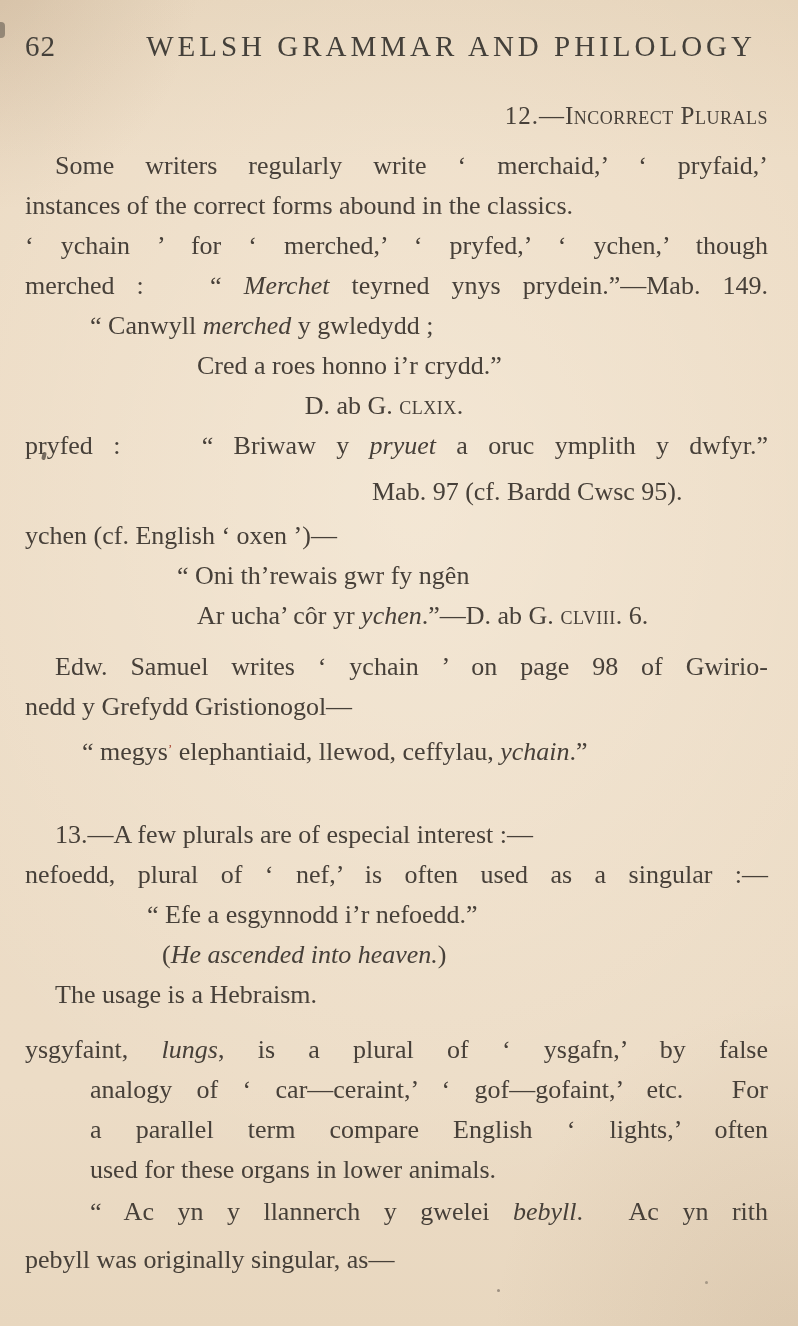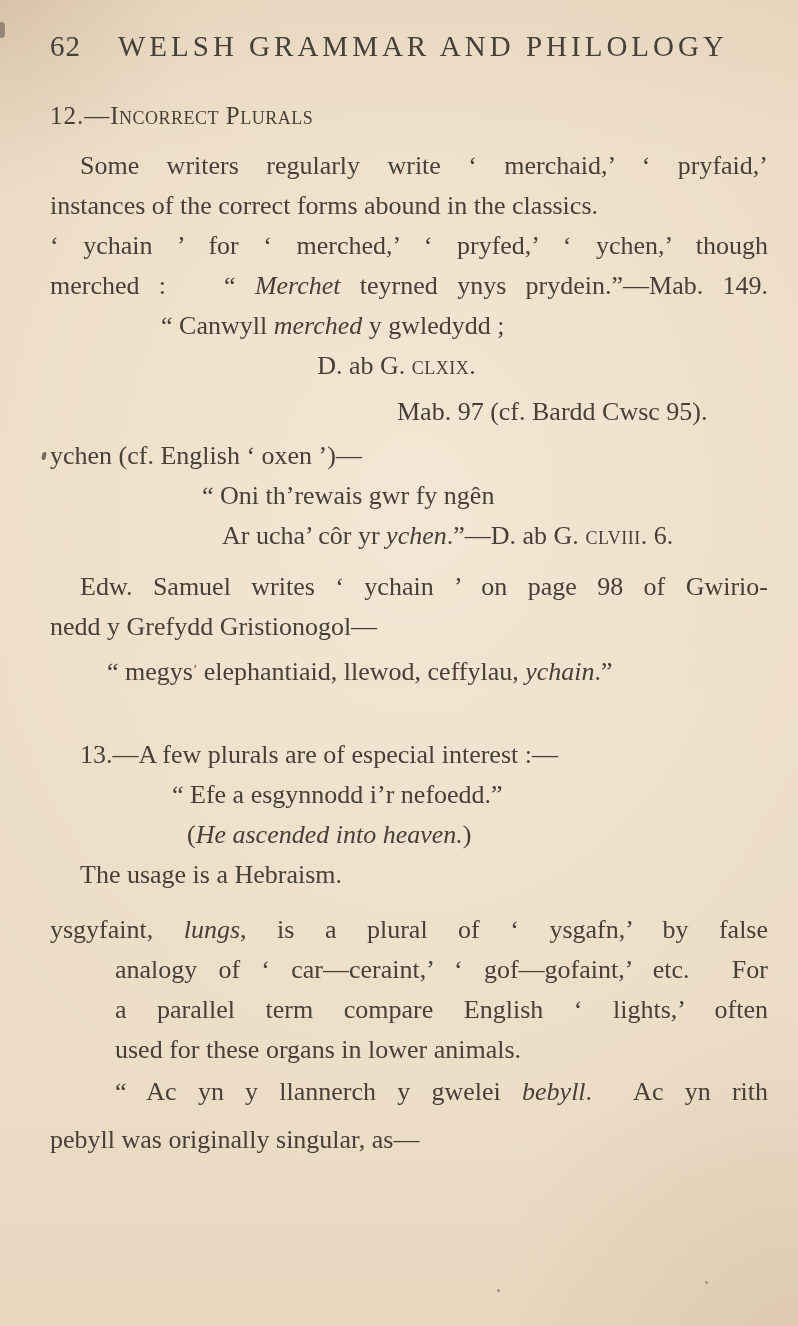--- a/index.html
+++ b/index.html
@@ -1,45 +1,45 @@
 <!DOCTYPE html>
 <html><head>
 <meta charset="utf-8">
 <style>
   html,body{margin:0;padding:0;background:#6b655c;}
   .page{
     position:relative;
     width:798px;height:1326px;
     box-sizing:border-box;
-    padding:24px 30px 0 50px;
+    padding:24px 30px 0 25px;
     background-color:#ebdac3;
     background-image:
       radial-gradient(115% 85% at 52% 38%, rgba(255,249,238,0.38), rgba(0,0,0,0) 62%),
       radial-gradient(55% 38% at 100% 102%, rgba(156,126,92,0.16), rgba(0,0,0,0) 70%),
       radial-gradient(45% 30% at -2% -2%, rgba(148,118,88,0.20), rgba(0,0,0,0) 60%),
       linear-gradient(180deg,#e6d4bb 0%,#ecdbc4 12%,#ecdcc6 82%,#e8d7bf 100%);
     color:#474039;
     font-family:"Liberation Serif","DejaVu Serif",serif;
     font-size:26px;line-height:40px;
     overflow:hidden;
   }
   .header{display:flex;align-items:baseline;font-size:29px;line-height:36px;margin-top:4px;color:#44403a;}
   .pagenum{width:68px;letter-spacing:1px;}
-  .title{flex:1;text-align:left;letter-spacing:4px;white-space:nowrap;margin-right:12px;}
-  .h12{text-align:left;font-size:25px;letter-spacing:1px;margin-top:32px;margin-bottom:10px;}
+  .title{flex:1;text-align:right;letter-spacing:4px;white-space:nowrap;margin-right:12px;}
+  .h12{text-align:right;font-size:25px;letter-spacing:1px;margin-top:32px;margin-bottom:10px;}
   .ln{white-space:pre-wrap;font-family:Liberation Serif, serif;}
   .just{text-align:justify;text-align-last:justify;}
   .ind{text-indent:30px;}
   .it{font-style:italic;}
   .sc{font-variant:small-caps;letter-spacing:0.5px;}
   .rd{color:#a8432f;font-size:0.5em;vertical-align:0.5em;}
   .mt2{margin-top:2px}.mt4{margin-top:4px}.mt6{margin-top:6px}.mt8{margin-top:8px}
   .mt11{margin-top:11px}.mt15{margin-top:15px}.mt43{margin-top:43px}
   .q57{margin-left:57px}.q65{margin-left:65px}.q122{margin-left:122px}.q137{margin-left:137px}
-  .q147{margin-left:111px}.q152{margin-left:152px}.q172{margin-left:172px}
+  .q147{margin-left:65px}.q152{margin-left:152px}.q172{margin-left:172px}
   .mab{margin-left:347px}
   .attr{text-align:center;margin-right:25px;}
   .speck1{position:absolute;left:42px;top:452px;width:4px;height:8px;background:#4e463c;border-radius:2px;transform:rotate(14deg);opacity:.75;}
   .speck2{position:absolute;left:0;top:22px;width:5px;height:16px;background:#5a5248;border-radius:0 4px 4px 0;opacity:.55;}
   .speck3{position:absolute;left:497px;top:1289px;width:3px;height:3px;background:#6a6156;border-radius:50%;opacity:.6;}
   .speck4{position:absolute;left:705px;top:1281px;width:3px;height:3px;background:#6a6156;border-radius:50%;opacity:.5;}
 </style>
 </head>
 <body>
 
@@ -51,33 +51,36 @@
   </div>
 
   <div class="h12"><span>12.—</span><span class="sc">Incorrect Plurals</span></div>
 
   <div class="ln just ind mt8"><span>Some writers regularly write ‘ merchaid,’ ‘ pryfaid,’</span></div>
   <div class="ln"><span>instances of the correct forms abound in the classics.</span></div>
   <div class="ln just"><span>‘ ychain ’ for ‘ merched,’ ‘ pryfed,’ ‘ ychen,’ though</span></div>
 
   <div class="ln just"><span>merched :   “ </span><span class="it">Merchet</span><span> teyrned ynys prydein.”—Mab. 149.</span></div>
   <div class="ln q147"><span>“ Canwyll </span><span class="it">merched</span><span> y gwledydd ;</span></div>
+  <div class="ln q172"><span>Cred a roes honno i’r crydd.”</span></div>
   <div class="ln attr"><span>D. ab G. </span><span class="sc">clxix</span><span>.</span></div>
 
+  <div class="ln just"><span>pryfed :    “ Briwaw y </span><span class="it">pryuet</span><span> a oruc ymplith y dwfyr.”</span></div>
   <div class="ln mab mt6"><span>Mab. 97 (cf. Bardd Cwsc 95).</span></div>
 
   <div class="ln mt4"><span>ychen (cf. English ‘ oxen ’)—</span></div>
   <div class="ln q152"><span>“ Oni th’rewais gwr fy ngên</span></div>
   <div class="ln q172"><span>Ar ucha’ côr yr </span><span class="it">ychen</span><span>.”—D. ab G. </span><span class="sc">clviii</span><span>. 6.</span></div>
 
   <div class="ln just ind mt11"><span>Edw. Samuel writes ‘ ychain ’ on page 98 of Gwirio-</span></div>
   <div class="ln"><span>nedd y Grefydd Gristionogol—</span></div>
   <div class="ln q57 mt2"><span>“ megys</span><span class="rd">’</span><span> elephantiaid, llewod, ceffylau, </span><span class="it">ychain</span><span>.”</span></div>
 
   <div class="ln ind mt43"><span>13.—A few plurals are of especial interest :—</span></div>
+  <div class="ln just"><span>nefoedd, plural of ‘ nef,’ is often used as a singular :—</span></div>
   <div class="ln q122"><span>“ Efe a esgynnodd i’r nefoedd.”</span></div>
   <div class="ln q137"><span>(</span><span class="it">He ascended into heaven.</span><span>)</span></div>
   <div class="ln ind"><span>The usage is a Hebraism.</span></div>
 
   <div class="ln just mt15"><span>ysgyfaint, </span><span class="it">lungs</span><span>, is a plural of ‘ ysgafn,’ by false</span></div>
   <div class="ln just q65"><span>analogy of ‘ car—ceraint,’ ‘ gof—gofaint,’ etc.  For</span></div>
   <div class="ln just q65"><span>a parallel term compare English ‘ lights,’ often</span></div>
   <div class="ln q65"><span>used for these organs in lower animals.</span></div>
 
   <div class="ln just q65 mt2"><span>“ Ac yn y llannerch y gwelei </span><span class="it">bebyll</span><span>.  Ac yn rith</span></div>

